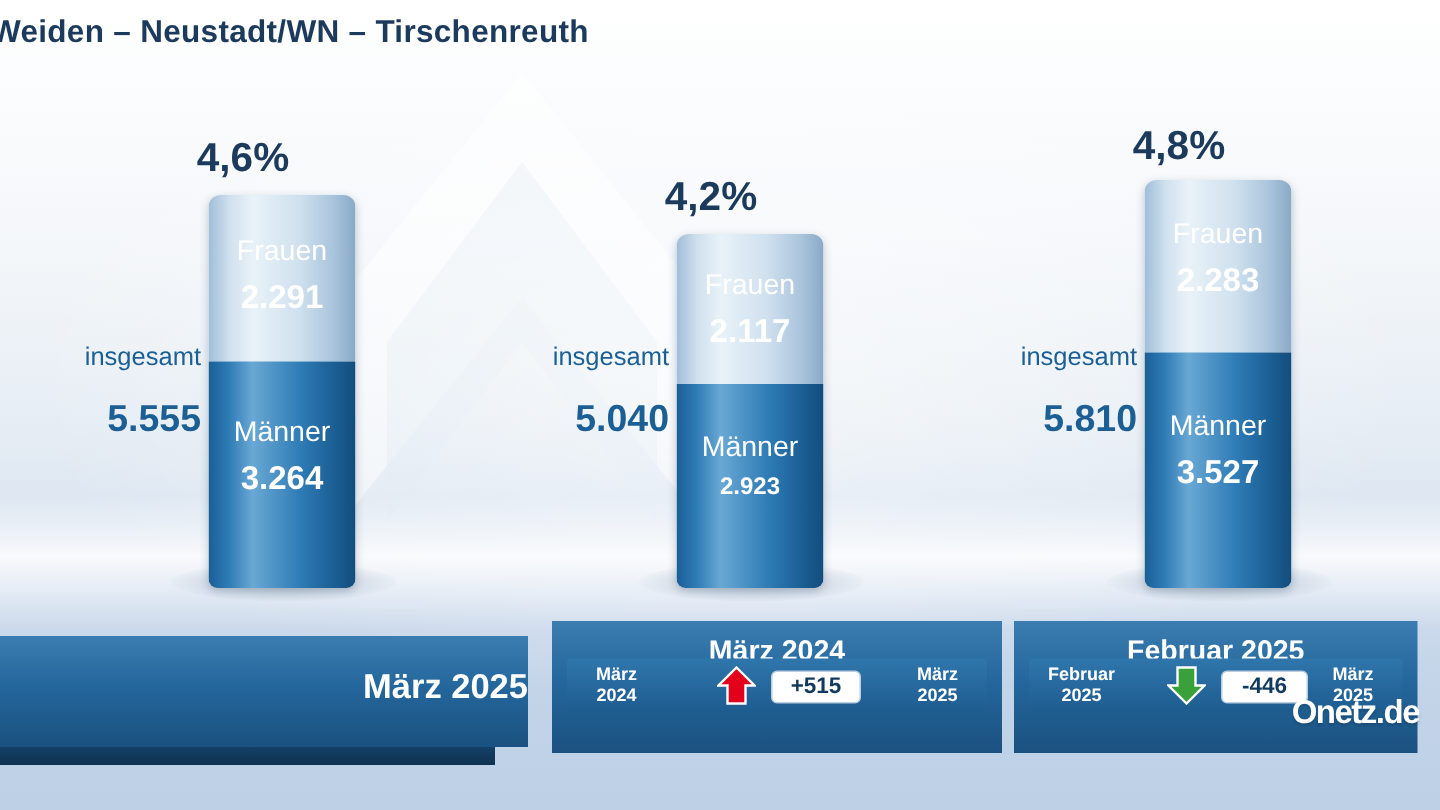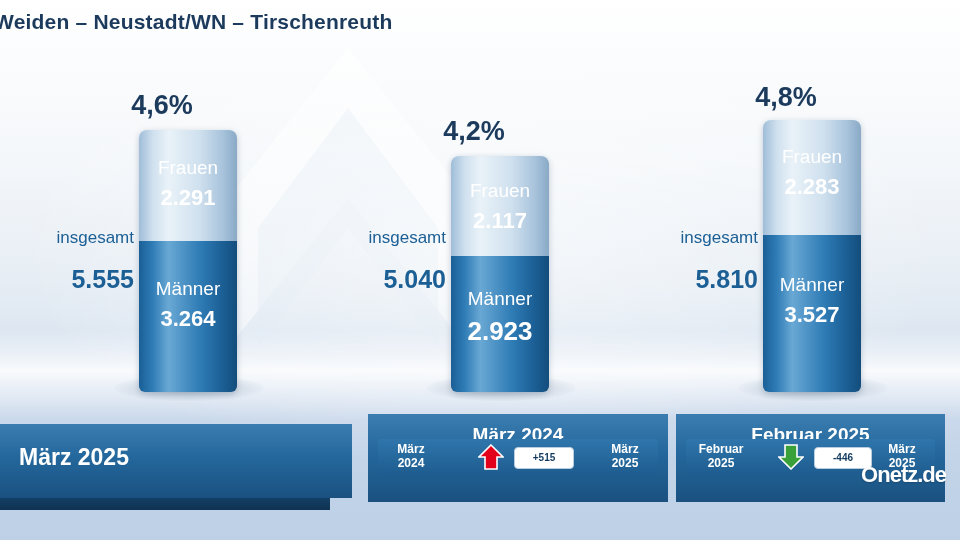--- a/index.html
+++ b/index.html
@@ -68,22 +68,22 @@
   .tot .cap1{font-size:17px;}
   .tot .num{font-size:25px;font-weight:bold;margin-top:17px;}
 
   
   .mainbar{
     position:absolute;left:0;top:424px;width:352px;height:74px;
     background:linear-gradient(180deg,#2b6ea4 0%,#1d5party 0%,#215f93 60%,#1b5281 100%);
     background:linear-gradient(180deg,#3b7db0 0%,#24679c 45%,#1a5180 100%);
   }
   .mainbar .txt{
-    position:absolute;left:0;right:0;top:20px;text-align:left;
-    color:#fff;font-size:23px;font-weight:bold;padding-left:19px;
+    position:absolute;left:0;right:0;top:20px;text-align:right;
+    color:#fff;font-size:23px;font-weight:bold;
   }
   .mainbar-foot{
     position:absolute;left:0;top:498px;width:330px;height:12px;
     background:linear-gradient(180deg,#143f66 0%,#0f3251 100%);
   }
   .panel{
     position:absolute;top:414px;height:88px;
     background:linear-gradient(180deg,#3b7db0 0%,#24679c 45%,#1a5180 100%);
   }
   .panel .hdr{
@@ -97,21 +97,21 @@
   }
   .row .side{
     position:absolute;top:3px;width:58px;text-align:center;color:#ffffff;
     font-size:12px;font-weight:bold;line-height:14px;
   }
   .row .side.l{left:4px;}
   .row .side.r{right:4px;}
   .pill{
     position:absolute;top:8px;height:20px;min-width:52px;
     background:#ffffff;border:1px solid #b9cde0;border-radius:4px;
-    color:#123a5e;font-size:10px;font-weight:bold;text-align:center;line-height:20px;
+    color:#123a5e;font-size:15px;font-weight:bold;text-align:center;line-height:20px;
   }
   .arrow{position:absolute;top:5px;width:26px;height:26px;}
 
   
   .wm{
     position:absolute;right:14px;top:462px;
     font-size:22px;font-weight:bold;color:#ffffff;letter-spacing:-1px;
     text-shadow:0 1px 2px rgba(0,0,0,.18);
   }
 </style>
@@ -153,21 +153,21 @@
     <div class="pct" style="left:404px;top:116px;">4,2%</div>
     <div class="shadow" style="left:426px;top:375px;"></div>
     <div class="tube" style="left:451px;top:156px;height:236px;">
       <div class="seg-top" style="height:100px;"></div>
       <div class="seg-bot" style="height:136px;"></div>
       <div class="cap"></div>
     </div>
     <div class="lbl" style="left:451px;top:180px;font-size:19px;">Frauen</div>
     <div class="lbl n" style="left:451px;top:208px;font-size:22px;font-weight:bold;">2.117</div>
     <div class="lbl" style="left:451px;top:288px;font-size:19px;">Männer</div>
-    <div class="lbl n" style="left:451px;top:316px;font-size:26px;font-weight:bold;">2.923</div>
+    <div class="lbl n" style="left:451px;top:316px;font-size:16px;font-weight:bold;">2.923</div>
     <div class="tot" style="left:316px;top:228px;">
       <div class="cap1">insgesamt</div>
       <div class="num">5.040</div>
     </div>
   </div>
 
   <div class="col">
     <div class="pct" style="left:716px;top:82px;">4,8%</div>
     <div class="shadow" style="left:738px;top:375px;"></div>
     <div class="tube" style="left:763px;top:120px;height:272px;">

